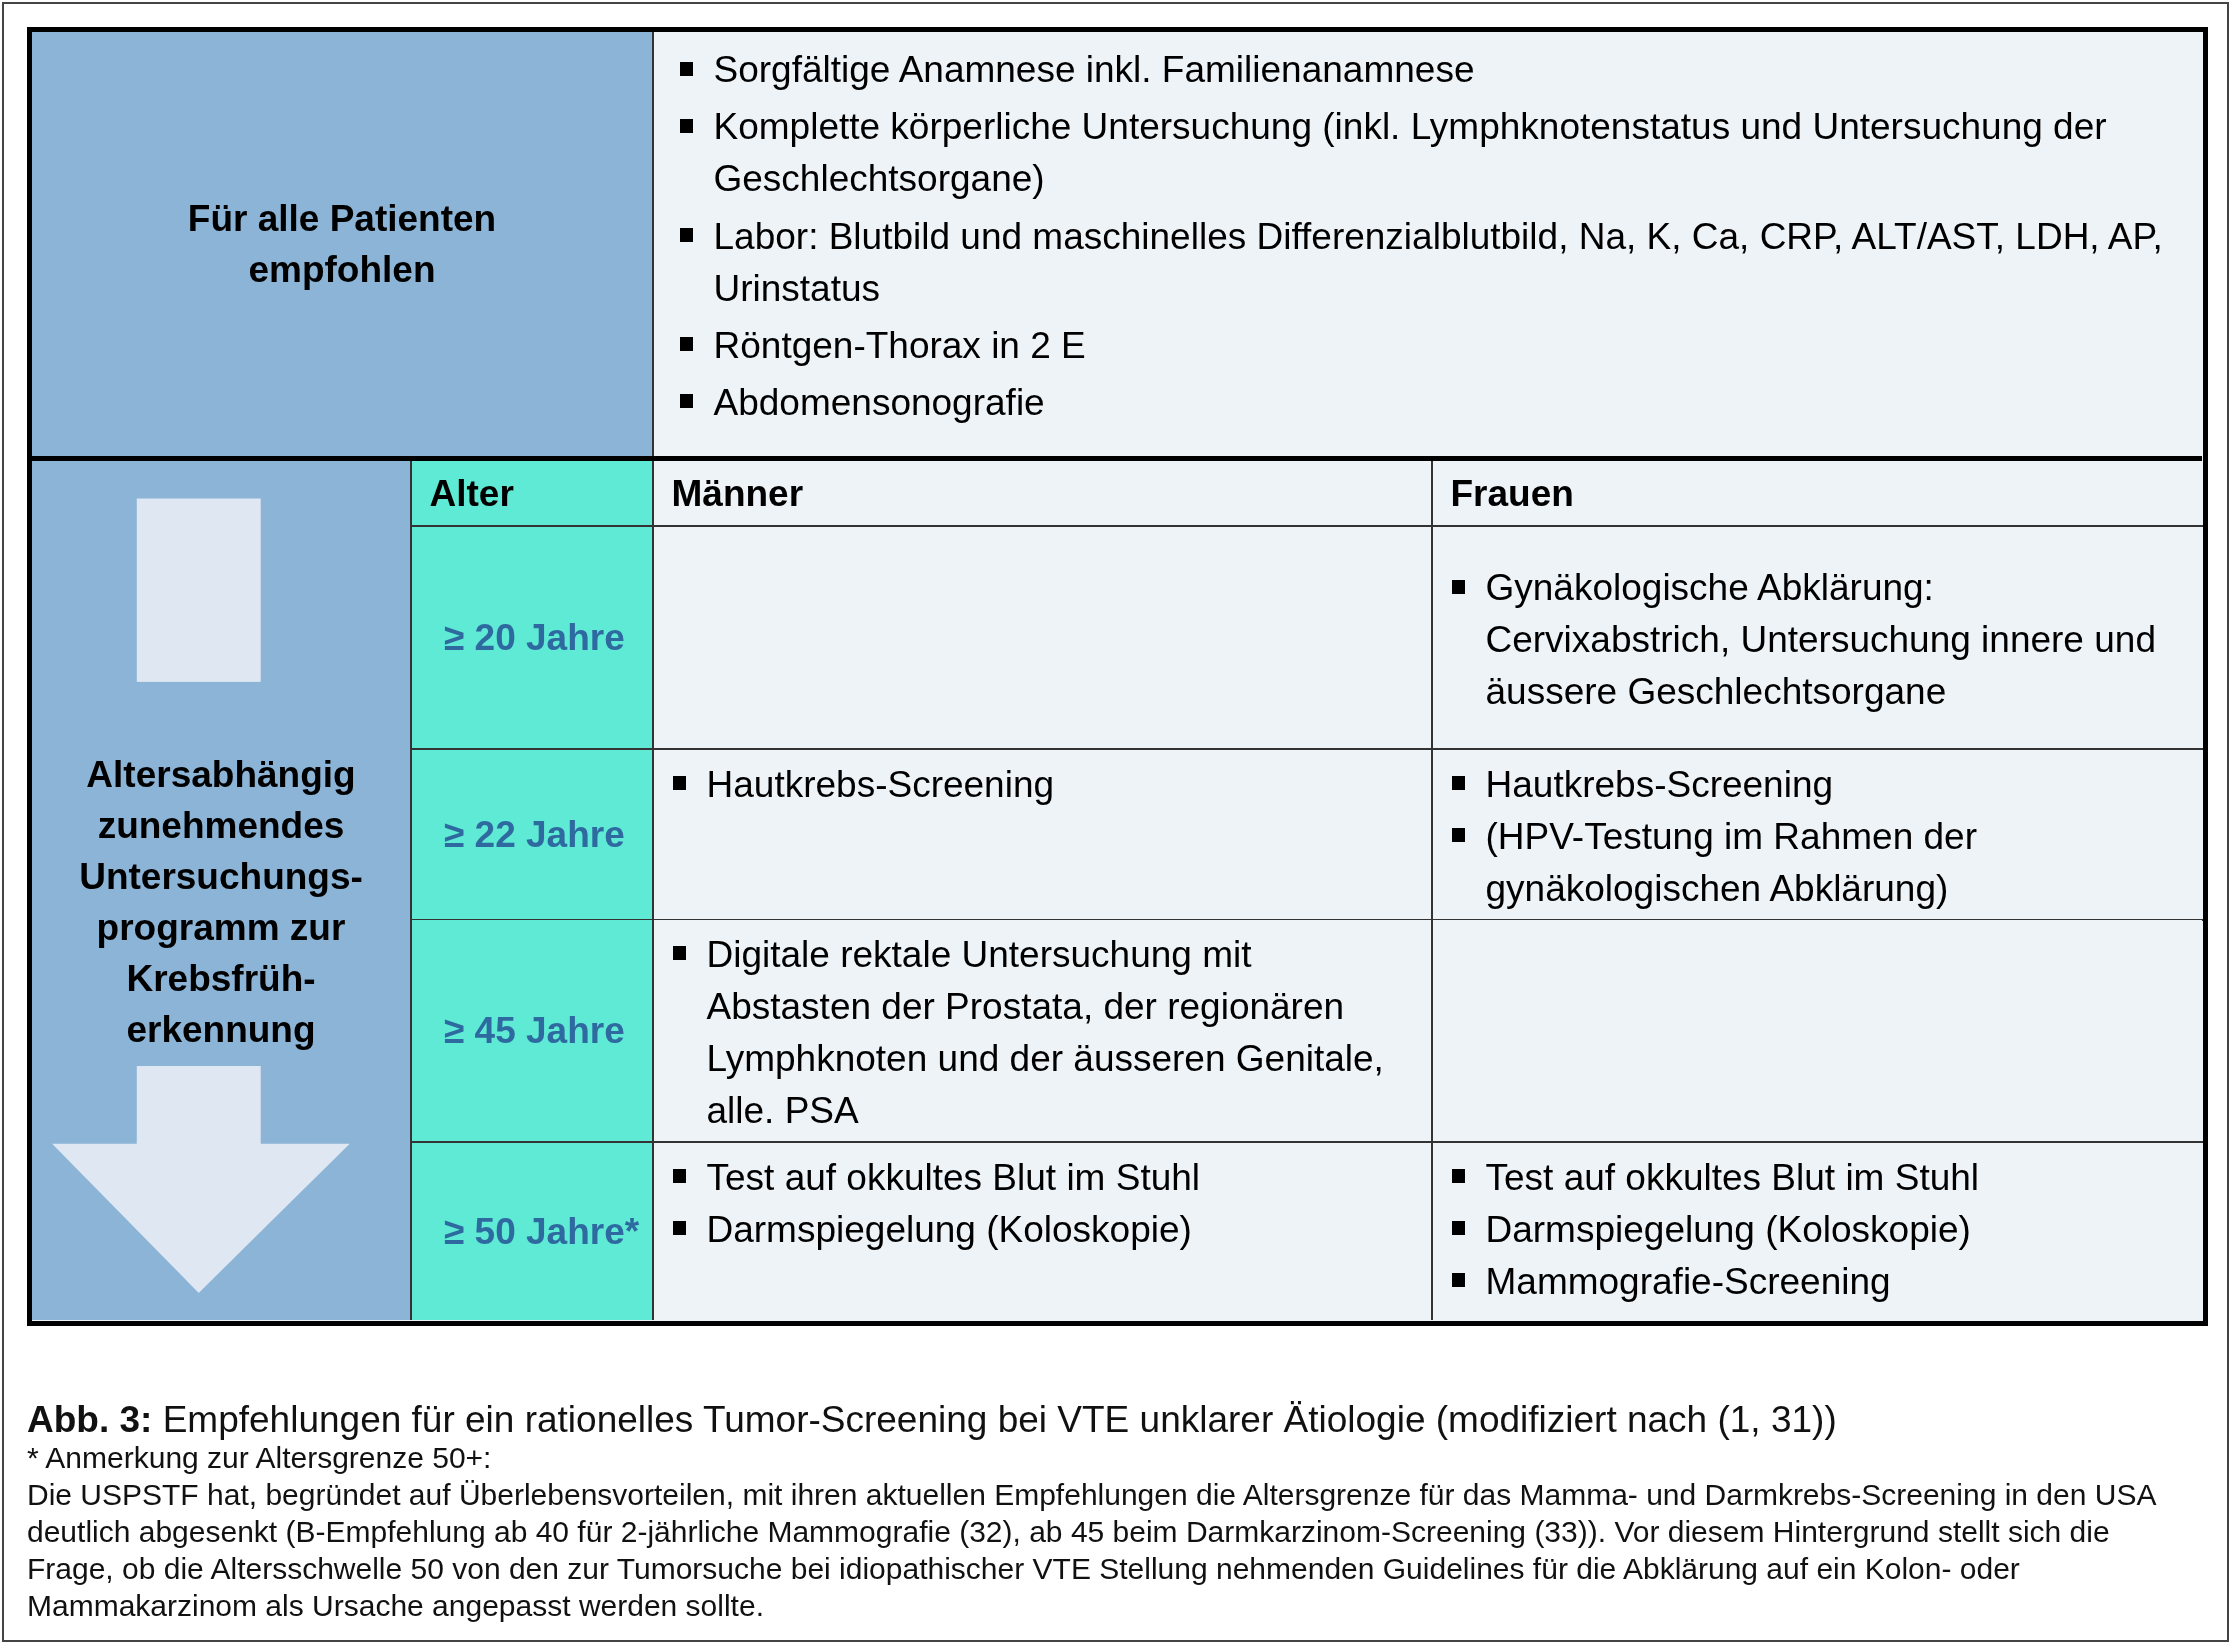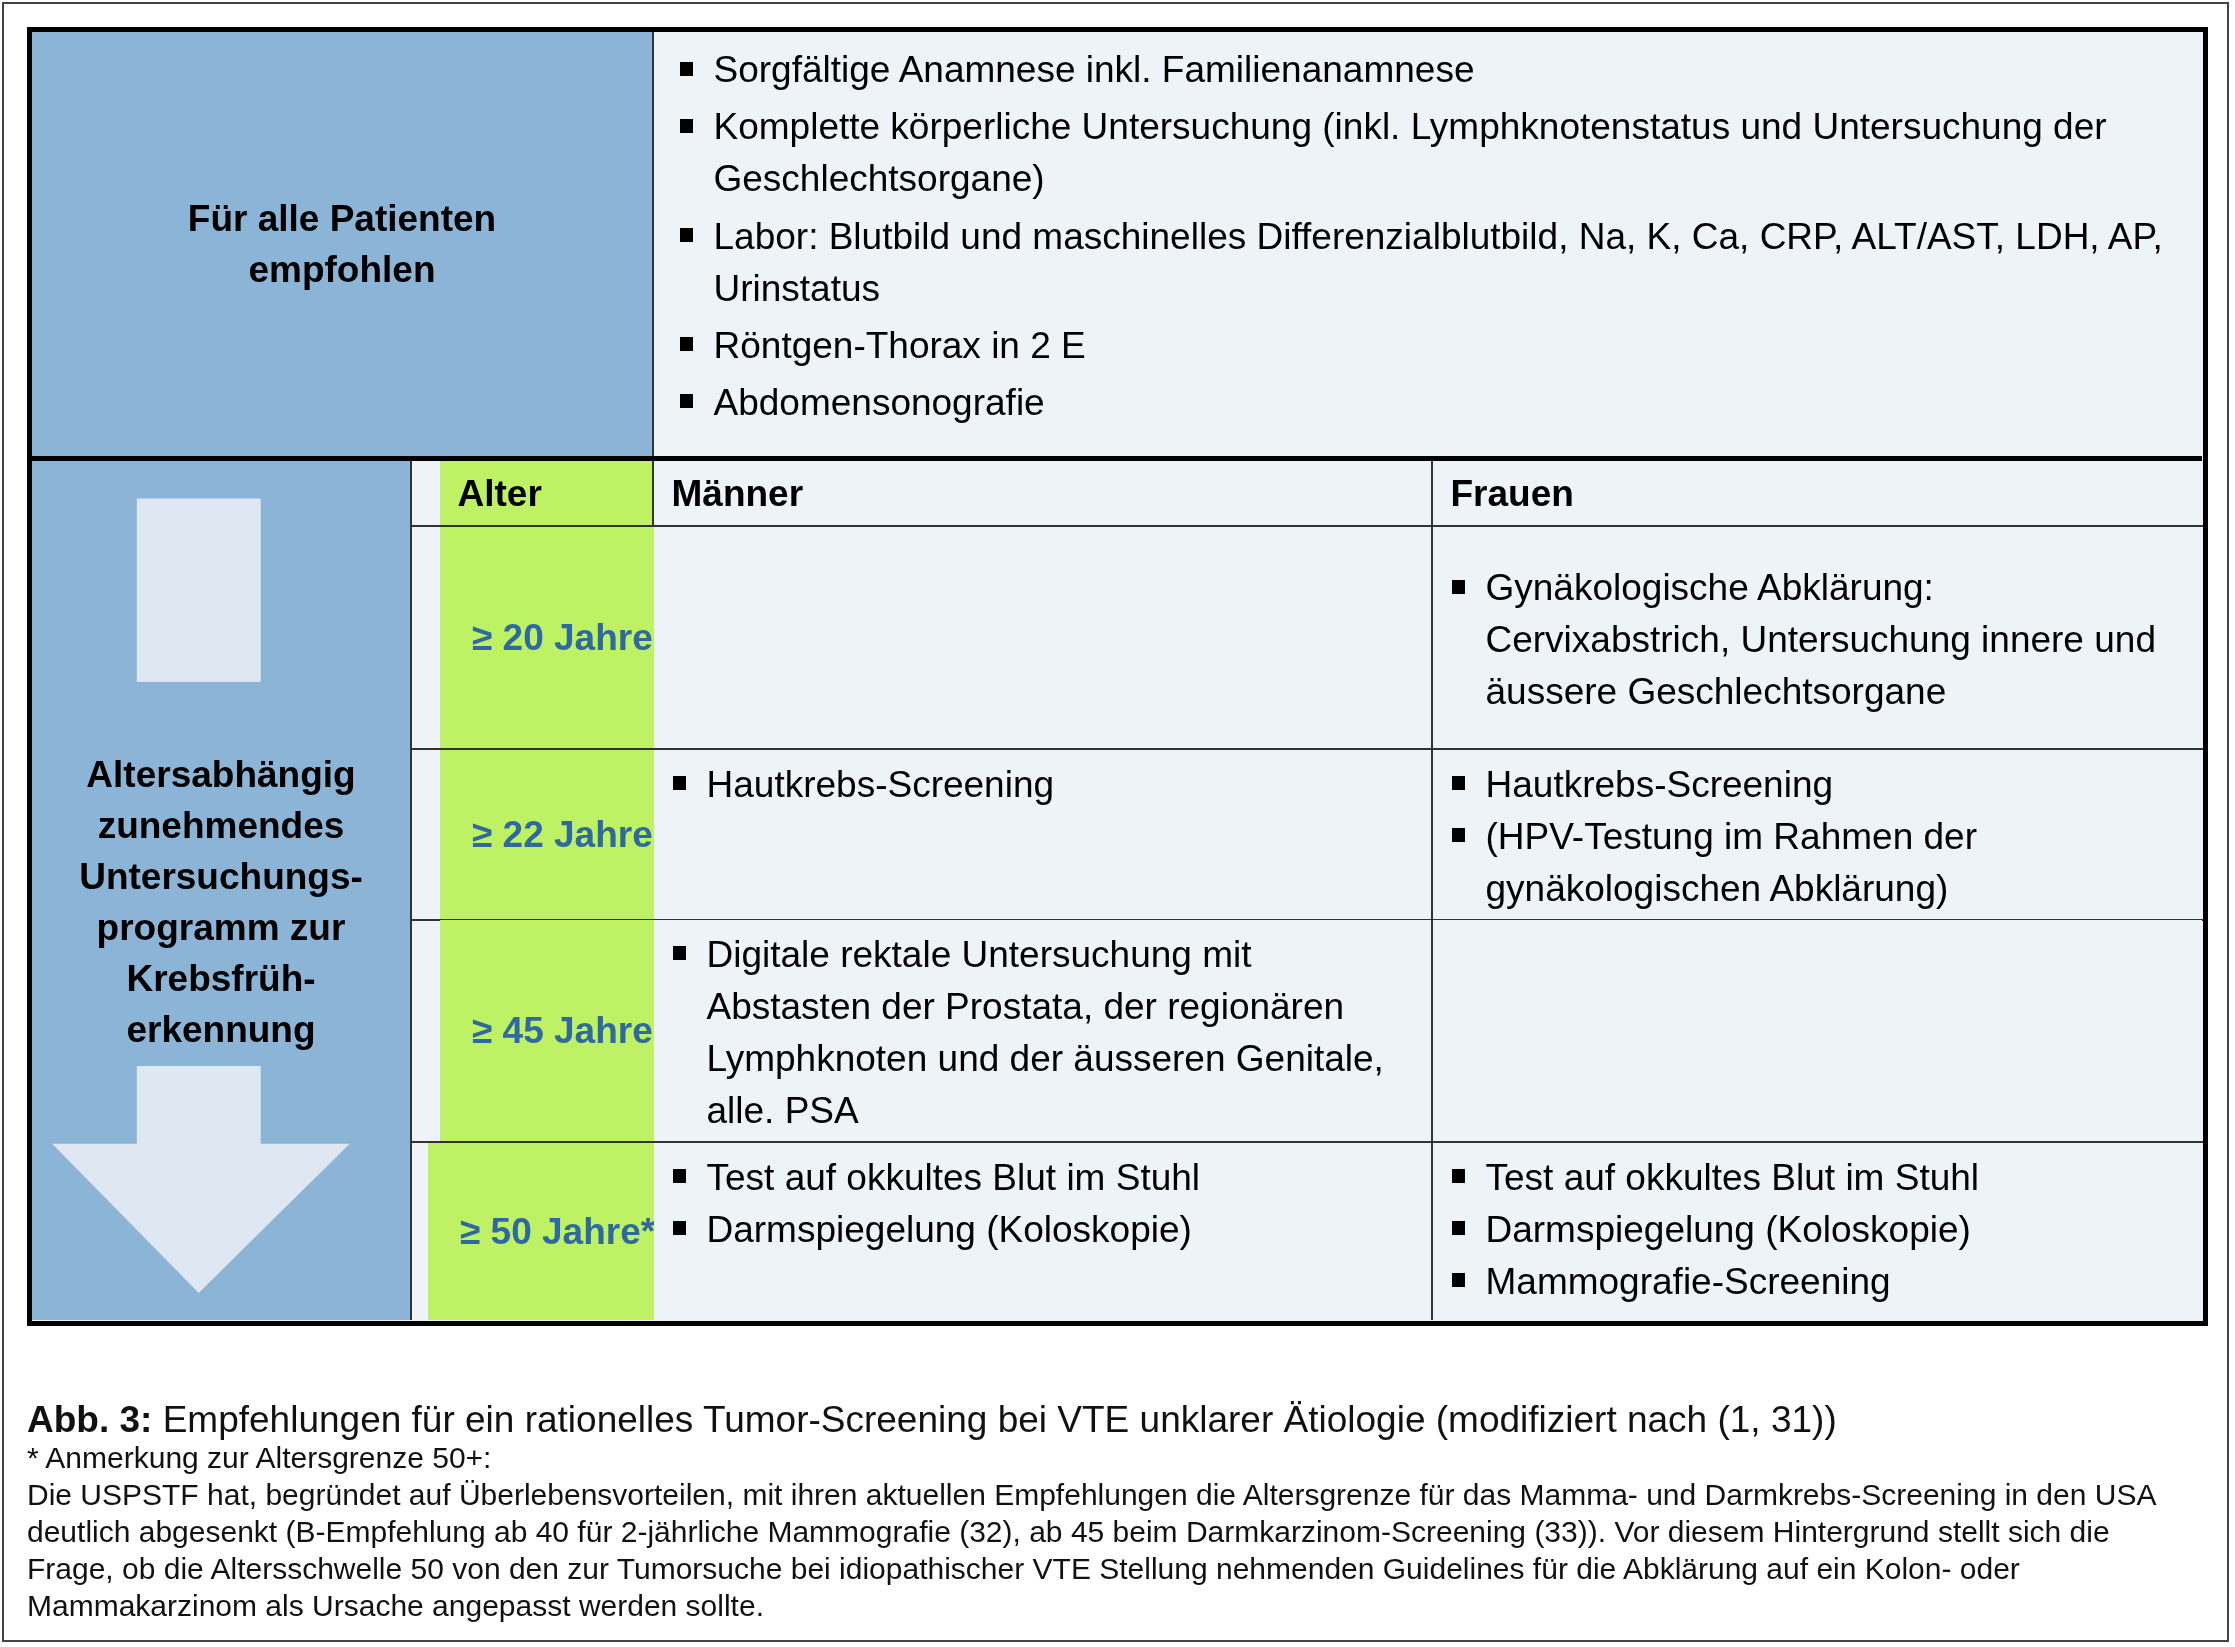--- a/index.html
+++ b/index.html
@@ -3,21 +3,21 @@
 <meta charset="utf-8">
 <style>
   html, body { margin:0; padding:0; }
   body { width:2236px; height:1647px; background:#ffffff; position:relative; overflow:hidden;
          font-family:"Liberation Sans", sans-serif; color:#000; }
   .frame { position:absolute; left:1.7px; top:1.7px; width:2227px; height:1640px; border:2.6px solid #444; box-sizing:border-box; background:#fff; }
   .tbl { position:absolute; left:27px; top:27px; width:2181px; height:1299px; border:5.2px solid #000; box-sizing:border-box; background:#eef3f8; }
   .cell { position:absolute; box-sizing:border-box; }
   .blue { background:#8bb4d6; }
   .lite { background:#eef3f8; }
-  .alt { background:#bef264;margin-left:28px; }
+  .alt { background:#5eead4; }
   .vline { position:absolute; width:1.7px; background:#333; }
   .hline { position:absolute; height:1.7px; background:#333; }
   .thick { position:absolute; height:5.2px; background:#000; }
   .center-text { display:flex; align-items:center; justify-content:center; text-align:center; font-weight:bold; font-size:37px; line-height:51px; }
   ul.bul { list-style:none; margin:0; padding:0; }
   ul.bul li { position:relative; padding-left:35px; font-size:37px; line-height:52px; }
   ul.bul li::before { content:""; position:absolute; left:1.7px; top:17.5px; width:13px; height:14px; background:#000; }
   .hdr { font-weight:bold; font-size:37px; line-height:70px; padding-left:17.5px; }
   .age { color:#2e6aa0; font-weight:bold; font-size:37px; display:flex; align-items:center; padding-left:32px; }
   .caption { position:absolute; left:27px; top:1401px; width:2166px; font-size:30px; line-height:37px; color:#111; }
@@ -97,21 +97,21 @@
       <div class="cell alt age" style="left: 380px; top: 888px; width: 240px; height: 221px;">≥ 45 Jahre</div>
       <div class="cell lite" style="left: 622px; top: 888px; width: 777px; height: 221px; padding: 8.7px 17.5px 0px;">
         <ul class="bul">
           <li>Digitale rektale Untersuchung mit Abstasten der Prostata, der regionären Lymphknoten und der äusseren Genitale, alle. PSA</li>
         </ul>
       </div>
       <div class="cell lite" style="left: 1401px; top: 888px; width: 769px; height: 221px; padding: 8.7px 17.5px 0px;">
         <ul class="bul"></ul>
       </div>
       <div class="hline" style="left: 380px; top: 1109px; width: 1791px;"></div>
-      <div class="cell alt age" style="left: 368px; top: 1111px; width: 240px; height: 177px;">≥ 50 Jahre*</div>
+      <div class="cell alt age" style="left: 380px; top: 1111px; width: 240px; height: 177px;">≥ 50 Jahre*</div>
       <div class="cell lite" style="left: 622px; top: 1111px; width: 777px; height: 177px; padding: 8.7px 17.5px 0px;">
         <ul class="bul">
           <li>Test auf okkultes Blut im Stuhl</li>
           <li>Darmspiegelung (Koloskopie)</li>
         </ul>
       </div>
       <div class="cell lite" style="left: 1401px; top: 1111px; width: 769px; height: 177px; padding: 8.7px 17.5px 0px;">
         <ul class="bul">
           <li>Test auf okkultes Blut im Stuhl</li>
           <li>Darmspiegelung (Koloskopie)</li>

